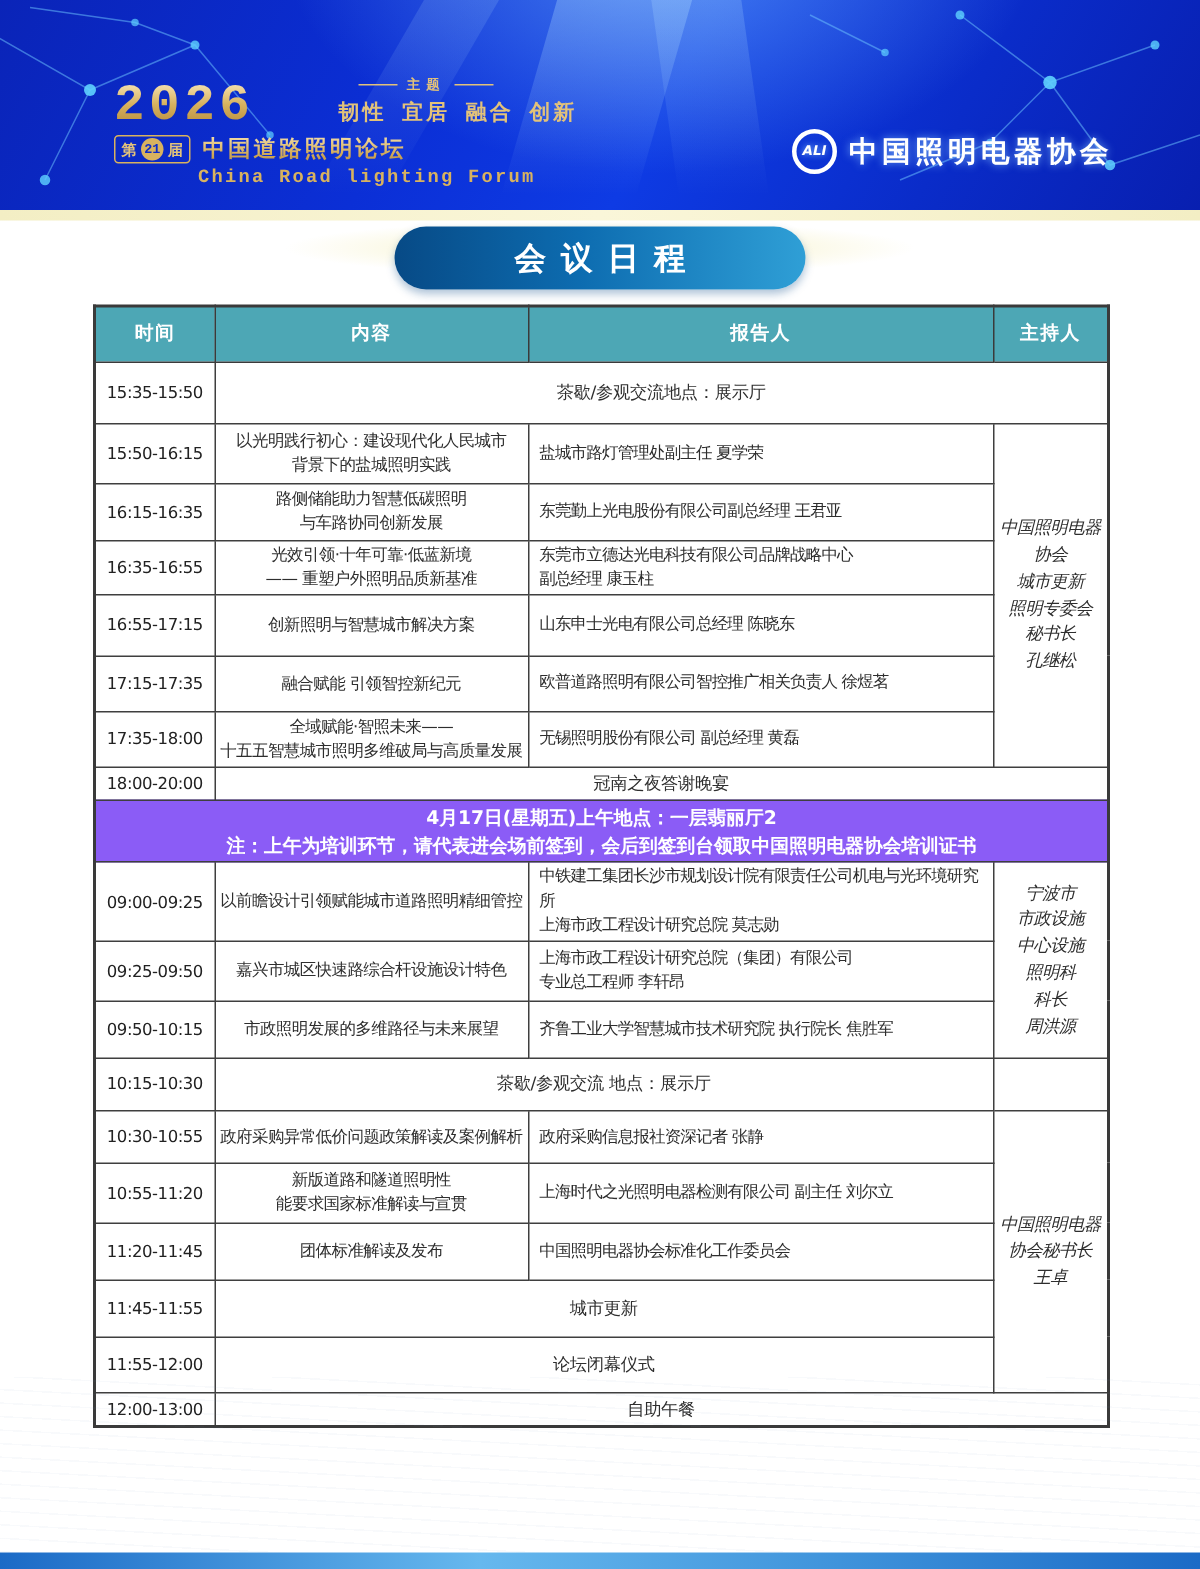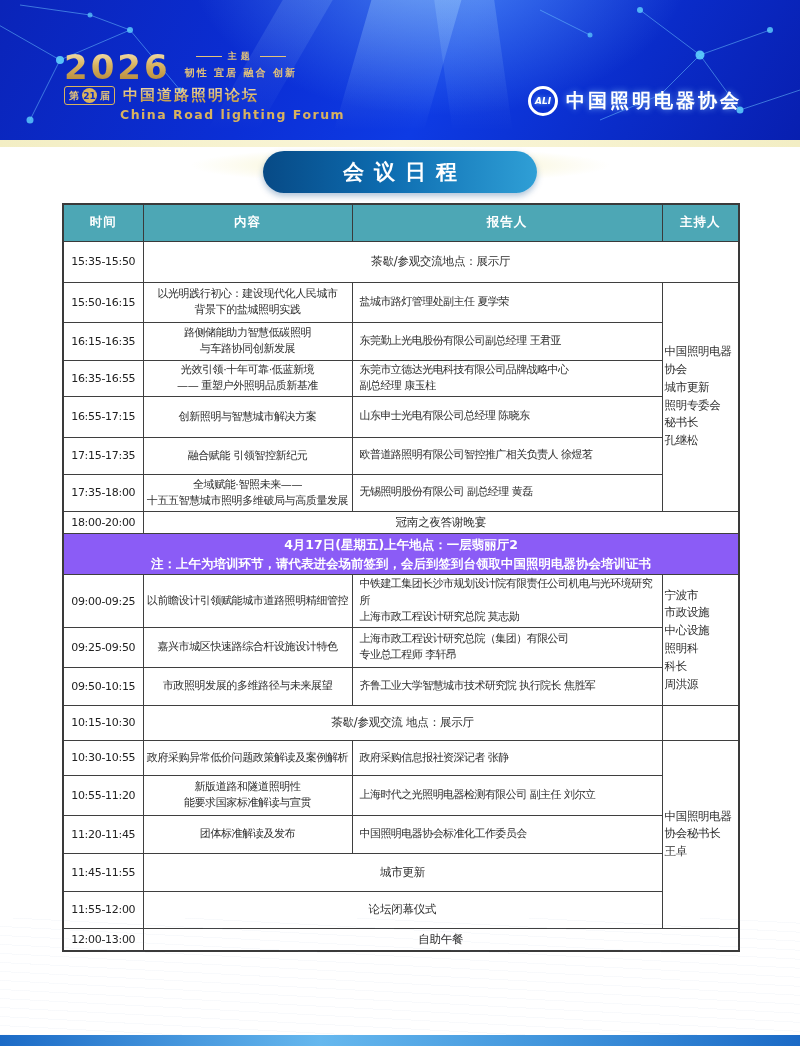--- a/index.html
+++ b/index.html
@@ -12,29 +12,29 @@
       radial-gradient(ellipse 420px 260px at 55% -40px, rgba(120,190,255,.55), rgba(120,190,255,0) 60%),
       linear-gradient(118deg,#0a24b8 0%, #0b2fd6 35%, #0e3be4 55%, #0a2cc9 78%, #081fb0 100%);}
   .beam{position:absolute;top:-30px;height:200px;width:90px;
     background:linear-gradient(to bottom, rgba(180,225,255,.38), rgba(180,225,255,0) 80%);
     transform-origin:top center;}
   .beam.b1{left:380px;transform:skewX(-16deg);}
   .beam.b2{left:430px;width:60px;transform:skewX(8deg);opacity:.7;}
   .beam.b3{left:300px;width:50px;transform:skewX(-30deg);opacity:.5;}
   .net{position:absolute;left:0;top:0;}
 
-  .brand{position:absolute;left:64px;top:50px;color:#d8b25f;}
+  .brand{position:absolute;left:76px;top:50px;color:#d8b25f;font-family:Liberation Mono, monospace;}
   .brand-row1{display:flex;align-items:flex-end;}
   .year{font-size:34px;font-weight:bold;letter-spacing:3px;line-height:30px;
     background:linear-gradient(180deg,#f3dfae 0%,#d8b25f 45%,#b4893a 100%);
     -webkit-background-clip:text;background-clip:text;-webkit-text-fill-color:transparent;color:#d8b25f;}
   .theme{margin-left:14px;margin-bottom:2px;text-align:center;}
   .theme-label{font-size:9px;font-weight:bold;letter-spacing:4px;color:#e2c27a;display:flex;align-items:center;gap:6px;justify-content:center;}
   .theme-label .dash{display:inline-block;width:26px;height:1px;background:#e2c27a;}
-  .theme-words{margin-top:3px;font-size:10px;font-weight:bold;letter-spacing:2px;color:#e2c27a;}
+  .theme-words{margin-top:3px;font-size:14px;font-weight:bold;letter-spacing:2px;color:#e2c27a;margin-left:42px;}
   .brand-row2{display:flex;align-items:center;margin-top:4px;}
   .edition{display:flex;align-items:center;border:1px solid #d8b25f;border-radius:3px;padding:1px 4px;gap:3px;}
   .edition .zh{font-size:10px;font-weight:bold;color:#e2c27a;}
   .edition .num{width:15px;height:15px;border-radius:50%;background:#d8b25f;color:#0a2cc9;
     font-size:9px;font-weight:bold;display:flex;align-items:center;justify-content:center;}
   .title-cn{margin-left:8px;font-size:15px;font-weight:bold;letter-spacing:2px;
     background:linear-gradient(180deg,#f3dfae 0%,#d9b463 55%,#bb9041 100%);
     -webkit-background-clip:text;background-clip:text;-webkit-text-fill-color:transparent;color:#d8b25f;}
   .title-en{margin-left:56px;margin-top:2px;font-size:12.5px;font-weight:bold;letter-spacing:1.5px;color:#d8b25f;}
 
@@ -63,21 +63,21 @@
   .agenda col.c-content{width:209px;}
   .agenda col.c-speaker{width:310px;}
   .agenda col.c-mod{width:77px;}
   .agenda th{background:#4da7b5;color:#ffffff;font-size:12.5px;font-weight:bold;letter-spacing:1px;
     border:1px solid #3a3a3a;padding:0;}
   .agenda td{border:1px solid #3f3f3f;color:#2e2e2e;padding:1px 2px;vertical-align:middle;}
   td.time{font-size:11px;text-align:center;letter-spacing:-0.3px;color:#222;}
   td.content{font-size:11px;text-align:center;letter-spacing:-0.4px;white-space:pre-line;line-height:1.45;}
   td.speaker{font-size:11px;text-align:left;letter-spacing:-0.55px;white-space:pre-line;line-height:1.5;
     padding-left:7px;}
-  td.moderator{font-size:11.5px;text-align:left;letter-spacing:-0.3px;white-space:pre-line;line-height:1.55;}
+  td.moderator{font-size:11.5px;text-align:center;letter-spacing:-0.3px;white-space:pre-line;line-height:1.55;font-style:italic;}
   td.event{font-size:11.5px;text-align:center;letter-spacing:-0.2px;}
   tr.notice td{background:#8b5cf6;color:#ffffff;font-weight:bold;font-size:12.5px;text-align:center;
     line-height:1.55;letter-spacing:0;}
 
   
   .footer-bar{position:absolute;left:0;bottom:0;width:800px;height:11px;
     background:linear-gradient(90deg,#1b6ac6 0%,#66b8ee 40%,#3f93db 70%,#1b6ac6 100%);}
   .watermark{position:absolute;left:0;top:918px;width:800px;height:117px;
     background:repeating-linear-gradient(3deg, rgba(120,150,190,.05) 0 1px, rgba(255,255,255,0) 1px 9px);}
 </style>

